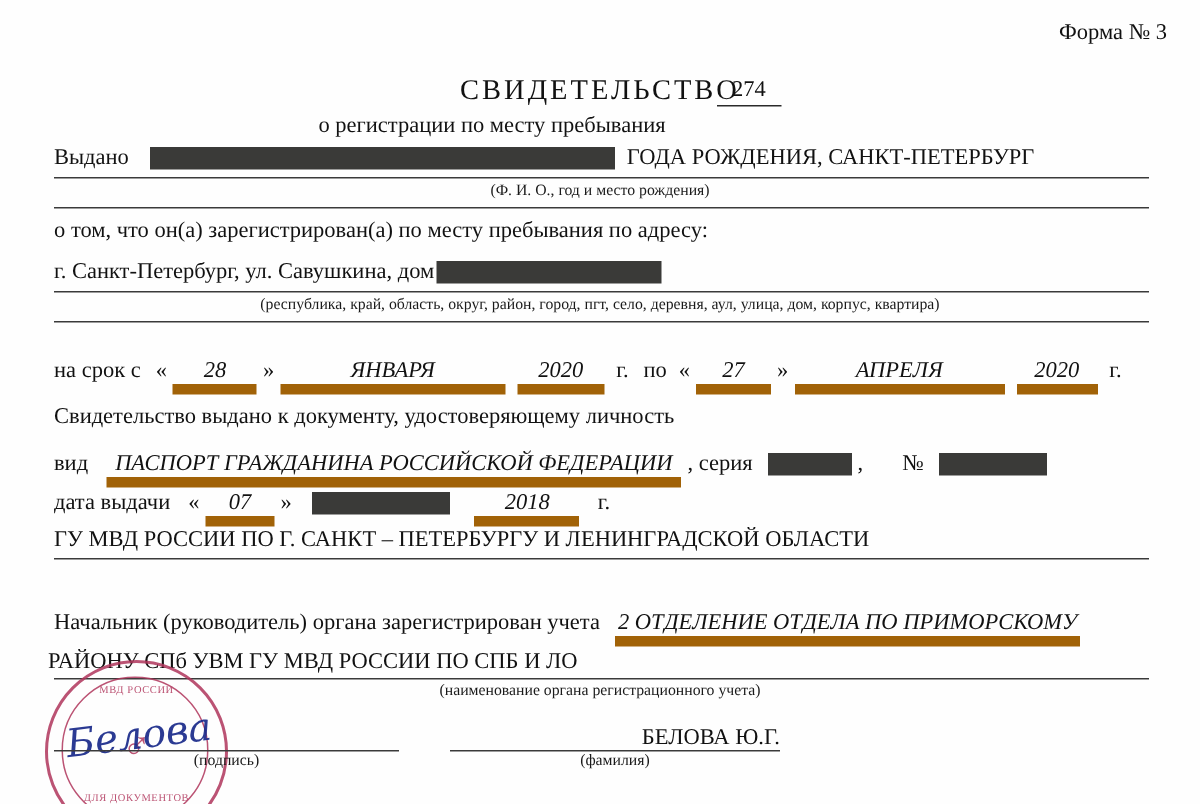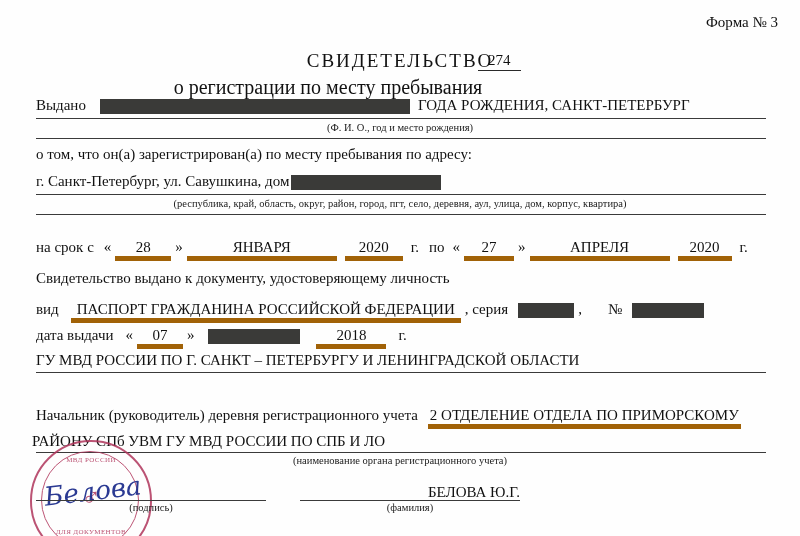--- a/index.html
+++ b/index.html
@@ -46,34 +46,34 @@
     top: 52px;
     font-size: 15px;
     border-bottom: 1px solid #2a2a2a;
     padding: 0 10px 1px 10px;
   }
   .subtitle {
     top: 76px;
     left: 0;
     width: 656px;
     text-align: center;
-    font-size: 20px;
+    font-size: 15px;
   }
   .line {
     border-bottom: 1px solid #3a3a3a;
     height: 0;
   }
   .caption {
     text-align: center;
     font-size: 10.5px;
     color: #1a1a1a;
     width: 100%;
   }
   .rowtext { font-size: 15px; }
-  .ul { border-bottom: 5px solid #a16207; display: inline-block; }
+  .ul { border-bottom: 7px solid #a16207; display: inline-block; font-style: italic; }
   .stamp {
     left: 30px;
     top: 440px;
     width: 118px;
     height: 118px;
     border: 2px solid #b0365c;
     border-radius: 50%;
     opacity: .85;
   }
   .stamp-inner {
@@ -177,21 +177,21 @@
     <span class="rowtext">»</span>
     <span class="redact" style="width:92px; margin-left:10px;"></span>
     <span class="rowtext ul" style="width:70px; text-align:center; margin-left:12px;">2018</span>
     <span class="rowtext" style="margin-left:8px;">г.</span>
   </div>
 
   <div class="abs rowtext" style="left:36px; top:352px;">ГУ  МВД  РОССИИ  ПО  Г. САНКТ – ПЕТЕРБУРГУ  И  ЛЕНИНГРАДСКОЙ ОБЛАСТИ</div>
   <div class="abs line" style="left:36px; top:372px; width:730px;"></div>
 
   <div class="abs" style="left:36px; top:406px; width:740px;">
-    <span class="rowtext">Начальник (руководитель) деревня регистрационного учета</span>
+    <span class="rowtext">Начальник (руководитель) органа зарегистрирован учета</span>
     <span class="rowtext ul" style="margin-left:6px; padding:0 2px;">2 ОТДЕЛЕНИЕ ОТДЕЛА  ПО ПРИМОРСКОМУ</span>
   </div>
   <div class="abs" style="left:32px; top:432px; width:740px;">
     <span class="rowtext">РАЙОНУ СПб УВМ  ГУ  МВД  РОССИИ  ПО  СПБ  И  ЛО</span>
   </div>
   <div class="abs line" style="left:36px; top:452px; width:730px;"></div>
   <div class="abs caption" style="left:0; top:455px;">(наименование органа регистрационного учета)</div>
 
   <div class="abs stamp">
     <div class="stamp-inner"></div>

